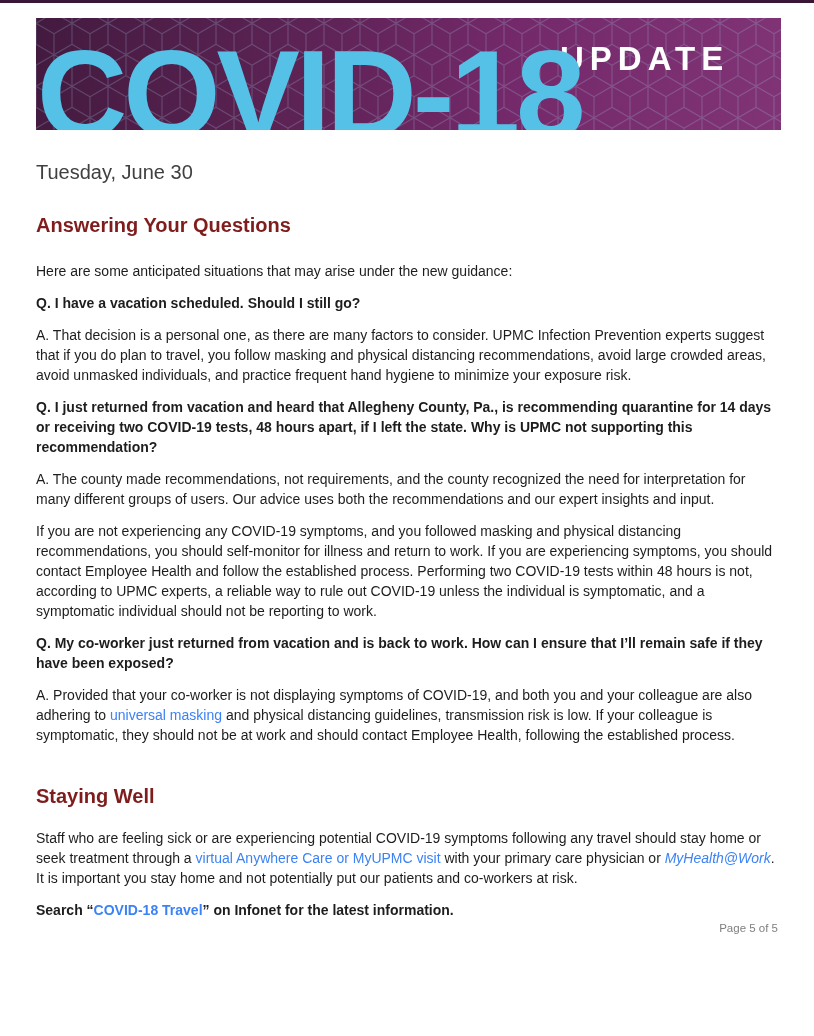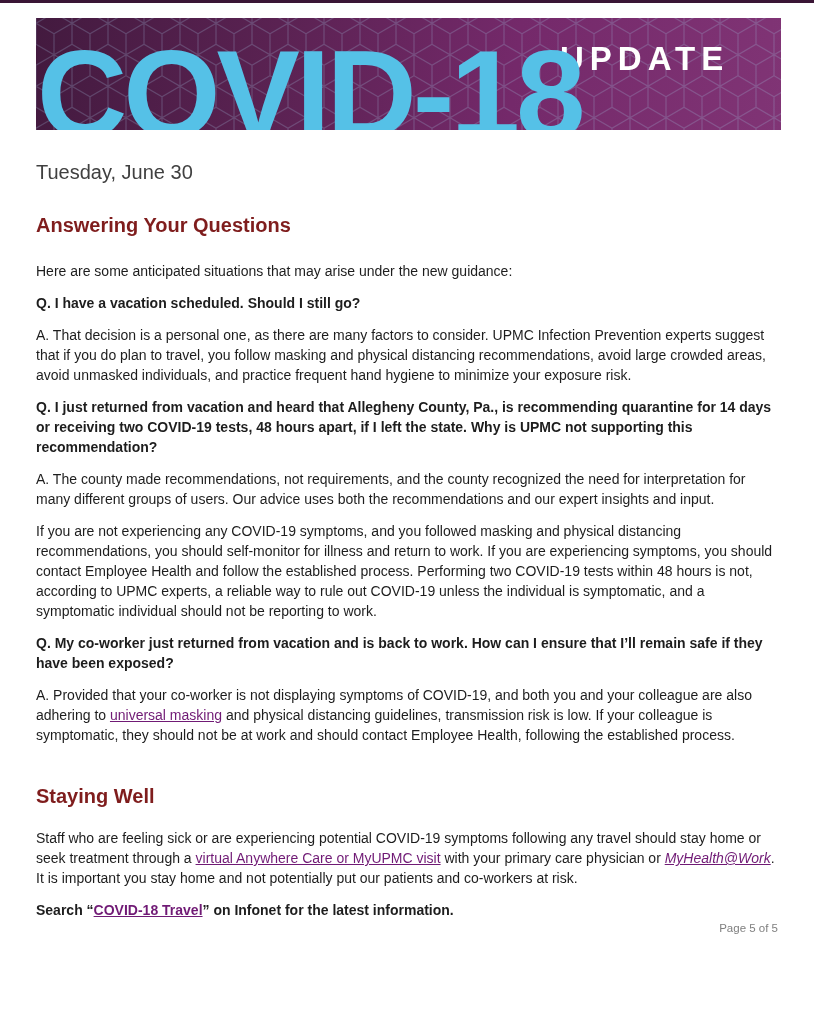--- a/index.html
+++ b/index.html
@@ -43,21 +43,21 @@
     color: #7f1d1d; font-weight: 700;
   }
   .section-heading.sw { margin-top: 40px; }
   p {
     margin: 12px 0 0 0;
     font-size: 14px; line-height: 20px; color: #1d1d1d;
   }
   p.first-after-heading { margin-top: 24px; }
   p.sw-first { margin-top: 20px; }
   .qline, .bold { font-weight: 700; }
-  a.link { color: #701a75; text-decoration: underline; cursor: pointer; margin-top: 19px; }
+  a.link { color: #3b82f6; cursor: pointer; margin-top: 19px; }
   .italic { font-style: italic; }
   .footer {
     margin-top: 2px; text-align: right;
     font-size: 11.5px; color: #7f7f7f;
   }
 </style>
 </head>
 <body>
 
 <div class="top-edge-bar"></div>

